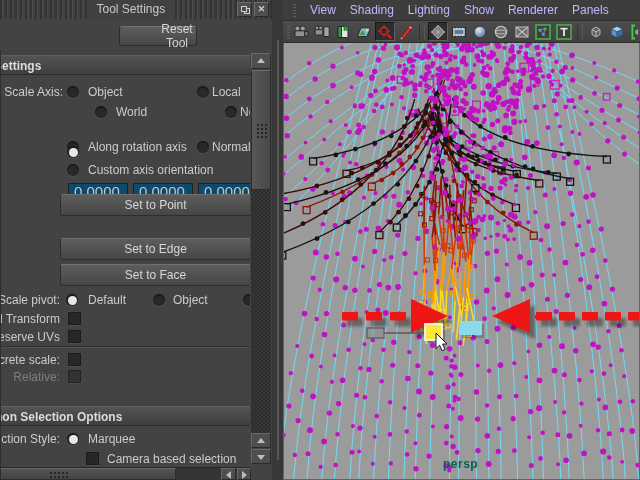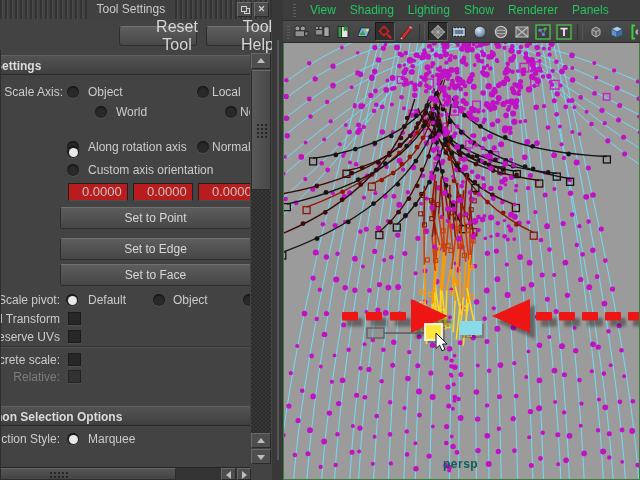--- a/index.html
+++ b/index.html
@@ -13,39 +13,39 @@
   #titletext{position:absolute;left:50%;transform:translateX(-62%);top:0;height:19px;line-height:19px;
     padding:0 10px;background:#414141;color:#c9c9c9;font-size:12px;}
   .winbtn{position:absolute;top:2px;width:15px;height:15px;background:#4e4e4e;border:1px solid #2a2a2a;
     border-top-color:#6d6d6d;border-left-color:#6d6d6d;color:#cfcfcf;font-size:9px;line-height:13px;text-align:center;}
   #btn-restore{right:31px;}
   #btn-close{right:14px;font-weight:bold;}
   .restore-glyph{position:absolute;left:3px;top:3px;width:6px;height:6px;border:1px solid #cfcfcf;background:#4e4e4e;}
   .restore-glyph.back{left:6px;top:5px;}
   #btnrow{position:absolute;left:0;top:19px;width:283px;height:31px;background:#434343;}
   .bigbtn{position:absolute;top:7px;height:20px;background:linear-gradient(#5e5e5e,#474747);
-    border:1px solid #2e2e2e;border-top-color:#717171;border-radius:3px;color:#d6d6d6;font-size:16px;
+    border:1px solid #2e2e2e;border-top-color:#717171;border-radius:3px;color:#d6d6d6;font-size:12px;
     display:flex;align-items:center;justify-content:center;padding-left:44px;}
   
   #scrollwrap{position:absolute;left:0;top:50px;width:250px;height:417px;overflow:hidden;background:#434343;
     border-left:1px solid #2f2f2f;}
   .shead{position:absolute;left:0;width:250px;height:20px;background:linear-gradient(#535353,#3f3f3f);
     border-top:1px solid #606060;border-bottom:1px solid #2a2a2a;overflow:hidden;}
   .shead span{display:inline-block;margin-left:-9px;padding-left:2px;font-weight:bold;font-size:12px;color:#dcdcdc;line-height:18px;white-space:nowrap;}
   .shead.deep span{margin-left:-38px;}
   .row{position:absolute;left:0;width:250px;height:16px;font-size:12px;color:#cbcbcb;}
   .rlabel{position:absolute;right:190px;top:1px;white-space:nowrap;}
   .opt{position:absolute;top:1px;white-space:nowrap;}
   .radio{position:absolute;top:2px;width:12px;height:12px;border-radius:50%;background:#292929;
     box-shadow:inset 0 1px 2px rgba(0,0,0,.7),0 1px 0 rgba(255,255,255,.08);}
   .radio.on::after{content:'';position:absolute;left:1.5px;top:1.5px;right:1.5px;bottom:1.5px;border-radius:50%;background:#e8e8e8;}
   .check{position:absolute;top:1px;width:13px;height:13px;background:#272727;border:1px solid #1c1c1c;
     box-shadow:0 1px 0 rgba(255,255,255,.06);}
-  .field{position:absolute;height:18px;background:#b91c1c;border:1px solid #202020;border-bottom-color:#4e4e4e;
-    color:#c4c4c4;font-size:13px;line-height:16px;padding-left:13px;}
+  .field{position:absolute;height:18px;background:#0c4a6e;border:1px solid #202020;border-bottom-color:#4e4e4e;
+    color:#c4c4c4;font-size:15px;line-height:16px;padding-left:5px;}
   .setbtn{position:absolute;left:59px;width:191px;height:22px;background:linear-gradient(#5d5d5d,#464646);
     border:1px solid #2d2d2d;border-top-color:#6f6f6f;border-radius:2px;color:#d8d8d8;font-size:12px;
     display:flex;align-items:center;justify-content:center;}
   .divider{position:absolute;left:0;width:250px;height:2px;border-top:1px solid #333;border-bottom:1px solid #515151;}
   .dim{color:#7d7d7d;}
   .check.dim2{opacity:.8;background:#2e2e2e;}
   .stepfield{position:absolute;height:17px;border:1px solid #5a5a5a;border-radius:2px;background:#3e3e3e;
     color:#8b8b8b;font-size:11px;line-height:15px;padding-left:5px;}
   
   .checker{background-color:#2c2c2c;background-image:
@@ -64,21 +64,21 @@
   #hscroll{position:absolute;left:0;top:467px;width:250px;height:13px;background:#343434;border-top:1px solid #272727;}
   #hthumb{position:absolute;left:0;top:0;width:176px;height:12px;background:linear-gradient(#545454,#454545);
     border:1px solid #2c2c2c;border-top-color:#676767;}
   #splitter{position:absolute;left:272px;top:0;width:11px;height:480px;background:#383838;}
   #splitter .dotline{position:absolute;left:5px;top:40px;width:2px;height:420px;
     background-image:radial-gradient(#575757 1px,transparent 1.1px);background-size:2px 5px;}
   
   #viewport{position:absolute;left:283px;top:0;width:357px;height:480px;background:#3c3c3c;}
   #vpmenubar{position:absolute;left:0;top:0;width:357px;height:21px;background:#3d3d3d;border-bottom:1px solid #2e2e2e;
     display:flex;align-items:center;gap:14px;padding-left:10px;}
-  #vpmenubar .menu{font-size:12px;color:#22c55e;white-space:nowrap;}
+  #vpmenubar .menu{font-size:12px;color:#c4b5fd;white-space:nowrap;}
   .vhandle{width:3px;height:14px;background-image:repeating-linear-gradient(0deg,#5e5e5e 0 1px,transparent 1px 3px);flex:0 0 auto;}
   #vptoolbar{position:absolute;left:0;top:21px;width:357px;height:22px;background:linear-gradient(#4c4c4c,#414141);
     border-bottom:1px solid #2c2c2c;display:flex;align-items:center;gap:1px;padding-left:4px;overflow:hidden;}
   .vicon{width:20px;height:19px;display:flex;align-items:center;justify-content:center;border:1px solid transparent;flex:0 0 auto;}
   .vicon.active{background:#2e2e2e;border-color:#181818 #5f5f5f #5f5f5f #181818;}
   .vsep{width:6px;height:16px;flex:0 0 auto;border-left:1px solid #323232;border-right:1px solid #575757;margin:0 2px;}
   #canvas{position:absolute;left:0;top:43px;width:357px;height:437px;background:#9b9b9b;overflow:hidden;
     border-left:1px solid #3f7d3f;border-bottom:1px solid #3f7d3f;border-right:1px solid #3f7d3f;}
 </style>
 </head>
@@ -91,21 +91,20 @@
       <span id="titletext">Tool Settings</span>
       <span class="winbtn" id="btn-restore">
         <span class="restore-glyph back"></span>
         <span class="restore-glyph"></span>
       </span>
       <span class="winbtn" id="btn-close">✕</span>
     </div>
 
     <div id="btnrow">
       <button class="bigbtn" style="left:119px;width:78px;">Reset Tool</button>
-      <button class="bigbtn" style="left:206px;width:65px;">Tool Help</button>
     </div>
 
     <div id="scrollwrap">
 
       <div class="shead" style="top:5px;">
         <span>Settings</span>
       </div>
 
       <div class="row" style="top:34px;">
         <span class="rlabel" style="right:188px;">Scale Axis:</span>
@@ -133,21 +132,21 @@
         <span class="radio" style="left:66px;"></span>
         <span class="opt" style="left:87px;">Custom axis orientation</span>
       </div>
 
       <div class="row" style="top:133px;height:20px;">
         <span class="field" style="left:67px;width:60px;">0.0000</span>
         <span class="field" style="left:132px;width:60px;">0.0000</span>
         <span class="field" style="left:197px;width:58px;">0.0000</span>
       </div>
 
-      <button class="setbtn" style="top:157px;">Set to Point</button>
+      <button class="setbtn" style="top:144px;">Set to Point</button>
       <button class="setbtn" style="top:188px;">Set to Edge</button>
       <button class="setbtn" style="top:214px;">Set to Face</button>
 
       <div class="row" style="top:242px;">
         <span class="rlabel" style="right:191px;">Scale pivot:</span>
         <span class="radio on" style="left:65px;"></span>
         <span class="opt" style="left:87px;">Default</span>
         <span class="radio" style="left:152px;"></span>
         <span class="opt" style="left:172px;">Object</span>
         <span class="radio" style="left:242px;"></span>
@@ -173,20 +172,24 @@
         <span class="check dim2" style="left:67px;"></span>
       </div>
 
       <div class="shead deep" style="top:356px;">
         <span>Common Selection Options</span>
       </div>
       <div class="row" style="top:381px;">
         <span class="rlabel" style="right:191px;">Selection Style:</span>
         <span class="radio on" style="left:66px;"></span>
         <span class="opt" style="left:87px;">Marquee</span>
+      </div>
+      <div class="row" style="top:401px;">
+        <span class="check" style="left:85px;"></span>
+        <span class="opt" style="left:106px;">Camera based selection</span>
       </div>
     </div>
 
     <div id="vscroll">
       <div class="sbtn" style="left:0;top:0;width:20px;height:16px;">
           <div class="tri-up"></div>
         </div>
       <div class="checker" style="position:absolute;left:0;top:17px;width:20px;height:378px;"></div>
       <div id="vthumb">
         <div class="gripdots" style="position:absolute;left:4px;top:52px;width:12px;height:16px;"></div>

